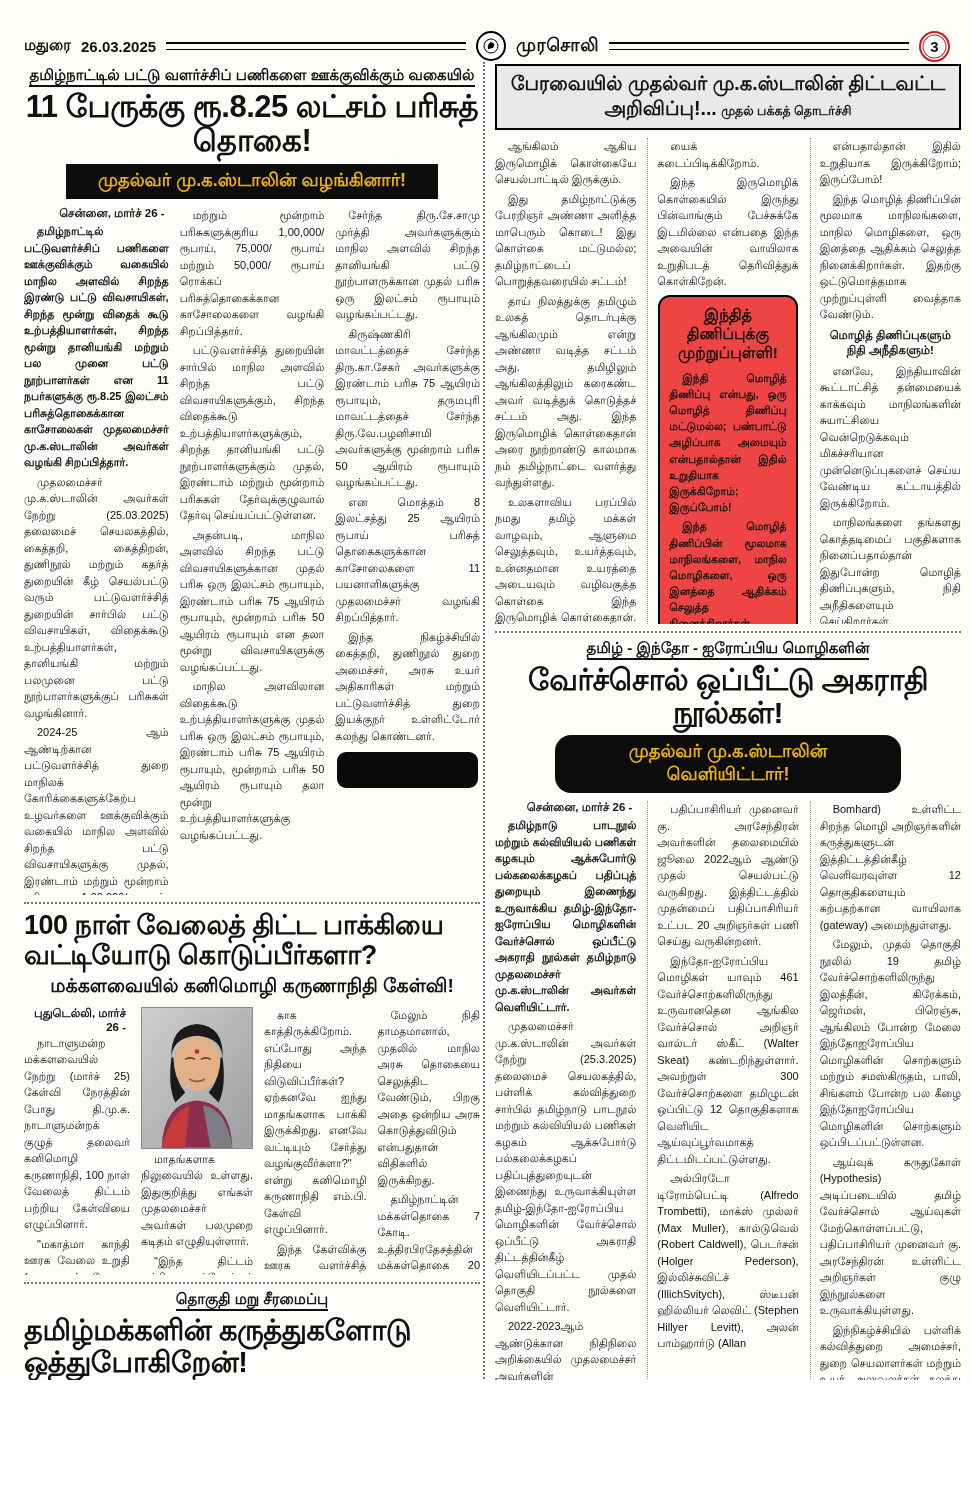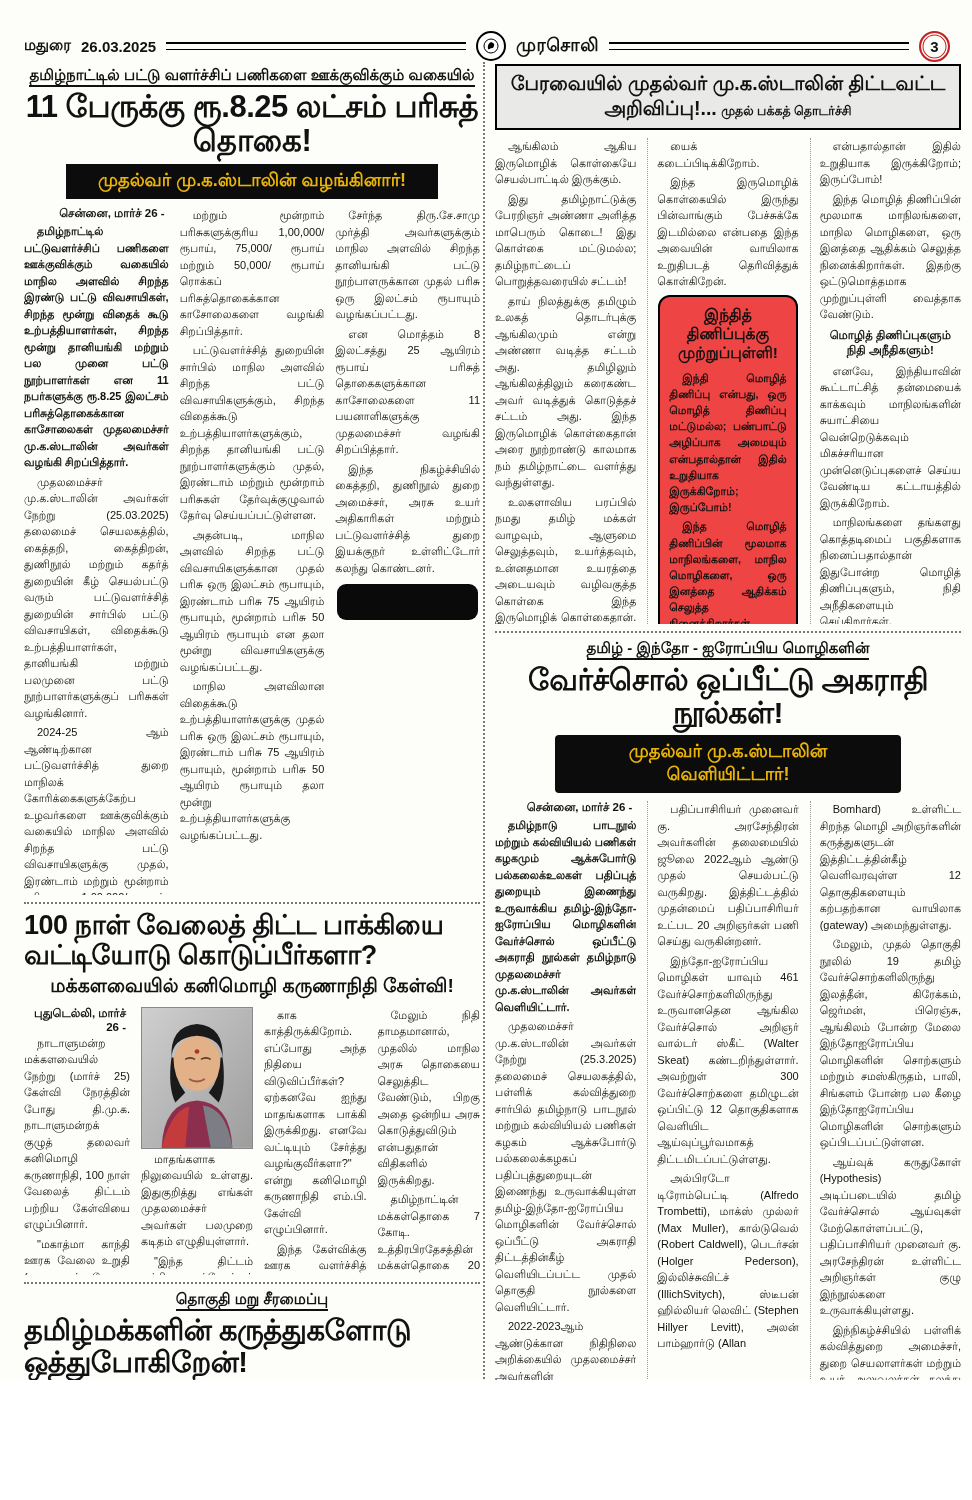--- a/index.html
+++ b/index.html
@@ -20,21 +20,21 @@
   .right-region{position:absolute;left:483px;top:62px;width:482px;box-sizing:border-box;
                 border-left:2px dotted #777;padding-left:10px;padding-right:4px;}
   .dothr{border:none;border-top:2px dotted #777;margin:7px 0 6px;}
   
   .kicker{font-weight:bold;font-size:15px;text-align:center;margin:2px 0 4px;}
   .kicker span{border-bottom:2px solid #111;padding-bottom:2px;}
   .headline1{font-weight:800;font-size:31px;line-height:1.1;text-align:center;margin:4px 0 6px;letter-spacing:-.5px;}
   .headline2{font-weight:800;font-size:27px;line-height:1.12;margin:2px 0 4px;letter-spacing:-.5px;}
   .blackbox{background:#0c0c0c;color:#eab308;font-weight:bold;font-size:18px;text-align:center;
             padding:6px 10px;margin:0 42px 8px;}
-  .blackbox.round{border-radius:4px;margin:0 60px 8px;}
+  .blackbox.round{border-radius:16px;margin:0 60px 8px;}
   .subdeck{font-weight:bold;font-size:19px;text-align:center;margin:0 0 8px;}
   .boxhead{border:2px solid #000;background:#e9e9e7;padding:6px 8px;text-align:center;margin:2px 0 8px;}
   .boxhead .big{font-weight:800;font-size:19.5px;}
   .boxhead .small{font-weight:bold;font-size:12.5px;}
   
   .cols{display:flex;gap:11px;}
   .col{flex:1;min-width:0;overflow:hidden;text-align:justify;}
   .rcols .col + .col{border-left:1px dotted #999;padding-left:9px;}
   .para{margin:0 0 3px;text-indent:13px;font-size:11px;line-height:1.5;}
   .para.b{font-weight:bold;}
@@ -88,20 +88,21 @@
           <div>
               <p class="para">மற்றும் மூன்றாம் பரிசுகளுக்குரிய 1,00,000/ ரூபாய், 75,000/ ரூபாய் மற்றும் 50,000/ ரூபாய் ரொக்கப் பரிசுத்தொகைக்கான காசோலைகளை வழங்கி சிறப்பித்தார்.</p>
               <p class="para">பட்டுவளர்ச்சித் துறையின் சார்பில் மாநில அளவில் சிறந்த பட்டு விவசாயிகளுக்கும், சிறந்த விதைக்கூடு உற்பத்தியாளர்களுக்கும், சிறந்த தானியங்கி பட்டு நூற்பாளர்களுக்கும் முதல், இரண்டாம் மற்றும் மூன்றாம் பரிசுகள் தேர்வுக்குழுவால் தேர்வு செய்யப்பட்டுள்ளன.</p>
               <p class="para">அதன்படி, மாநில அளவில் சிறந்த பட்டு விவசாயிகளுக்கான முதல் பரிசு ஒரு இலட்சம் ரூபாயும், இரண்டாம் பரிசு 75 ஆயிரம் ரூபாயும், மூன்றாம் பரிசு 50 ஆயிரம் ரூபாயும் என தலா மூன்று விவசாயிகளுக்கு வழங்கப்பட்டது.</p>
               <p class="para">மாநில அளவிலான விதைக்கூடு உற்பத்தியாளர்களுக்கு முதல் பரிசு ஒரு இலட்சம் ரூபாயும், இரண்டாம் பரிசு 75 ஆயிரம் ரூபாயும், மூன்றாம் பரிசு 50 ஆயிரம் ரூபாயும் தலா மூன்று உற்பத்தியாளர்களுக்கு வழங்கப்பட்டது.</p>
             </div>
         </div>
         <div class="col">
           <div>
               <p class="para">சேர்ந்த திரு.சே.சாமு முர்த்தி அவர்களுக்கும் மாநில அளவில் சிறந்த தானியங்கி பட்டு நூற்பாளருக்கான முதல் பரிசு ஒரு இலட்சம் ரூபாயும் வழங்கப்பட்டது.</p>
+              <p class="para">கிருஷ்ணகிரி மாவட்டத்தைச் சேர்ந்த திரு.கா.சேகர் அவர்களுக்கு இரண்டாம் பரிசு 75 ஆயிரம் ரூபாயும், தருமபுரி மாவட்டத்தைச் சேர்ந்த திரு.வே.பழனிசாமி அவர்களுக்கு மூன்றாம் பரிசு 50 ஆயிரம் ரூபாயும் வழங்கப்பட்டது.</p>
               <p class="para">என மொத்தம் 8 இலட்சத்து 25 ஆயிரம் ரூபாய் பரிசுத் தொகைகளுக்கான காசோலைகளை 11 பயனாளிகளுக்கு முதலமைச்சர் வழங்கி சிறப்பித்தார்.</p>
               <p class="para">இந்த நிகழ்ச்சியில் கைத்தறி, துணிநூல் துறை அமைச்சர், அரசு உயர் அதிகாரிகள் மற்றும் பட்டுவளர்ச்சித் துறை இயக்குநர் உள்ளிட்டோர் கலந்து கொண்டனர்.</p>
             </div>
           <div class="endbox"></div>
         </div>
       </div>
     </div>
 
     <hr class="dothr">
 
@@ -253,21 +254,21 @@
     <hr class="dothr">
 
     <div>
       <div class="kicker"><span>தமிழ் - இந்தோ - ஐரோப்பிய மொழிகளின்</span></div>
       <div class="headline1" style="font-size:30px;">வேர்ச்சொல் ஒப்பீட்டு அகராதி நூல்கள்!</div>
       <div class="blackbox round">முதல்வர் மு.க.ஸ்டாலின் வெளியிட்டார்!</div>
       <div class="cols rcols" style="height:770px;">
         <div class="col">
           <p class="dateline">சென்னை, மார்ச் 26 -</p>
           <div>
-              <p class="para b">தமிழ்நாடு பாடநூல் மற்றும் கல்வியியல் பணிகள் கழகமும் ஆக்சுபோர்டு பல்கலைக்உலகள் பதிப்புத் துறையும் இணைந்து உருவாக்கிய தமிழ்-இந்தோ-ஐரோப்பிய மொழிகளின் வேர்ச்சொல் ஒப்பீட்டு அகராதி நூல்கள் தமிழ்நாடு முதலமைச்சர் மு.க.ஸ்டாலின் அவர்கள் வெளியிட்டார்.</p>
+              <p class="para b">தமிழ்நாடு பாடநூல் மற்றும் கல்வியியல் பணிகள் கழகபும் ஆக்சுபோர்டு பல்கலைக்கழகப் பதிப்புத் துறையும் இணைந்து உருவாக்கிய தமிழ்-இந்தோ-ஐரோப்பிய மொழிகளின் வேர்ச்சொல் ஒப்பீட்டு அகராதி நூல்கள் தமிழ்நாடு முதலமைச்சர் மு.க.ஸ்டாலின் அவர்கள் வெளியிட்டார்.</p>
             </div>
           <div>
               <p class="para">முதலமைச்சர் மு.க.ஸ்டாலின் அவர்கள் நேற்று (25.3.2025) தலைமைச் செயலகத்தில், பள்ளிக் கல்வித்துறை சார்பில் தமிழ்நாடு பாடநூல் மற்றும் கல்வியியல் பணிகள் கழகம் ஆக்சுபோர்டு பல்கலைக்கழகப் பதிப்புத்துறையுடன் இணைந்து உருவாக்கியுள்ள தமிழ்-இந்தோ-ஐரோப்பிய மொழிகளின் வேர்ச்சொல் ஒப்பீட்டு அகராதி திட்டத்தின்கீழ் வெளியிடப்பட்ட முதல் தொகுதி நூல்களை வெளியிட்டார்.</p>
               <p class="para">2022-2023ஆம் ஆண்டுக்கான நிதிநிலை அறிக்கையில் முதலமைச்சர் அவர்களின் அறிவிப்பின்படி இத்திட்டம் 13.01.2025இல் தொடங்கப்பட்டு மேற்கொள்ளப்பட்டு வருகிறது.</p>
               <p class="para">அதன் அடிப்படையில், தமிழ் மற்றும் இந்தோ-ஐரோப்பிய மொழிகளின் வேர்ச்சொற்களை ஒப்பிட்டு அகராதி நூல்கள் உருவாக்கப்பட்டு வருகின்றன.</p>
             </div>
         </div>
         <div class="col">
           <div>
               <p class="para">பதிப்பாசிரியர் முனைவர் கு. அரசேந்திரன் அவர்களின் தலைமையில் ஜூலை 2022ஆம் ஆண்டு முதல் செயல்பட்டு வருகிறது. இத்திட்டத்தில் முதன்மைப் பதிப்பாசிரியர் உட்பட 20 அறிஞர்கள் பணி செய்து வருகின்றனர்.</p>

